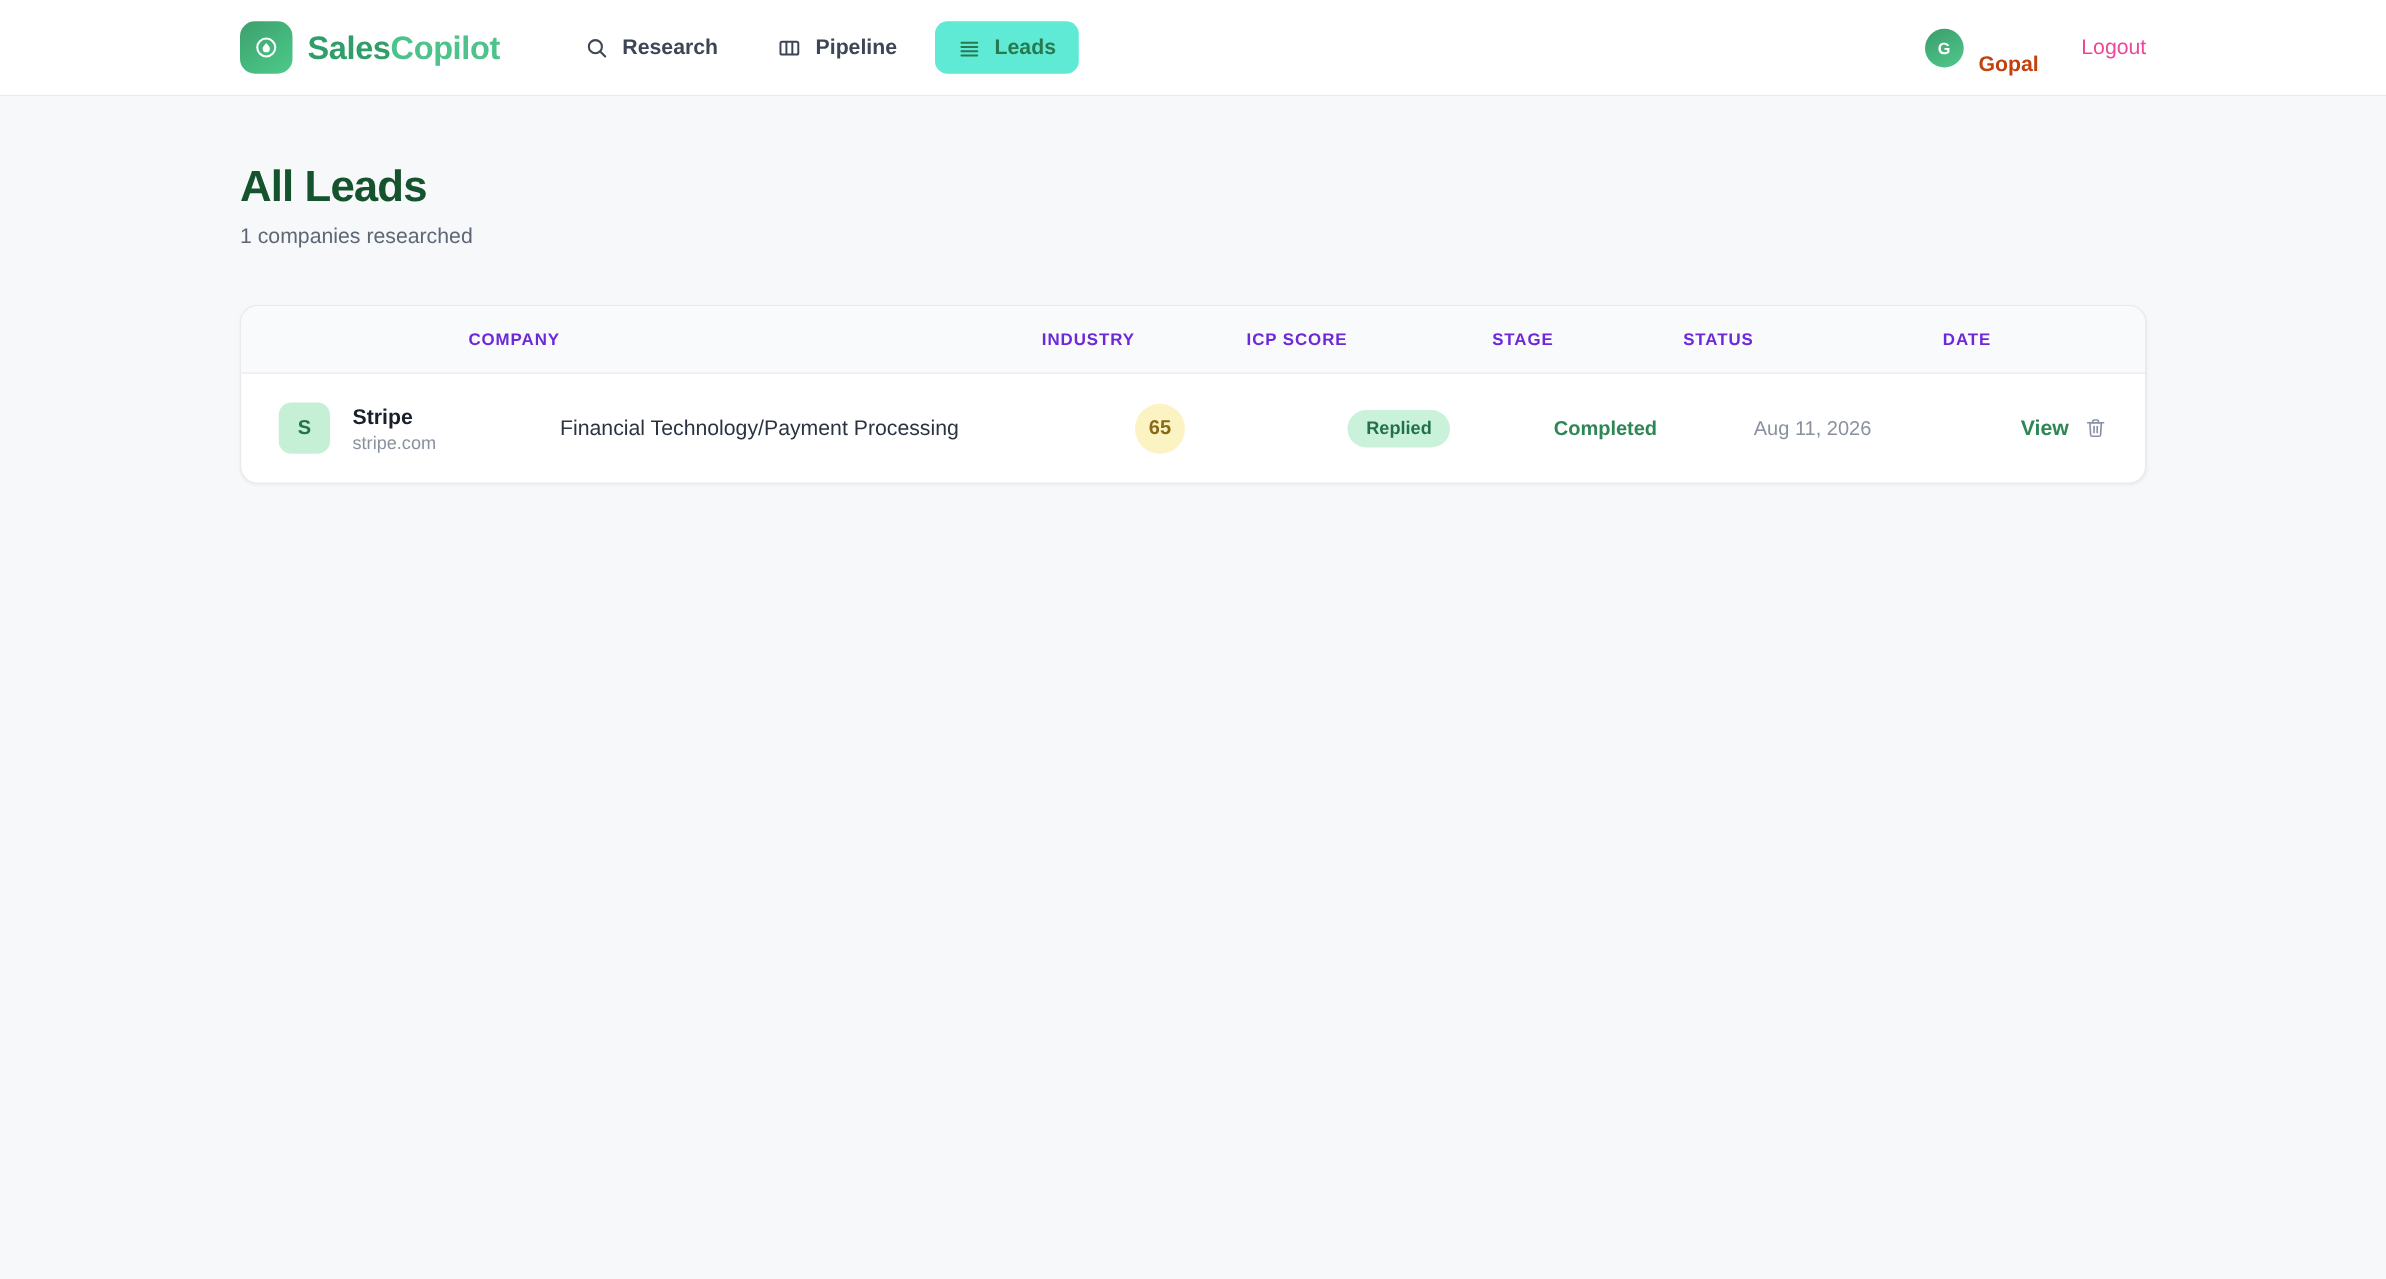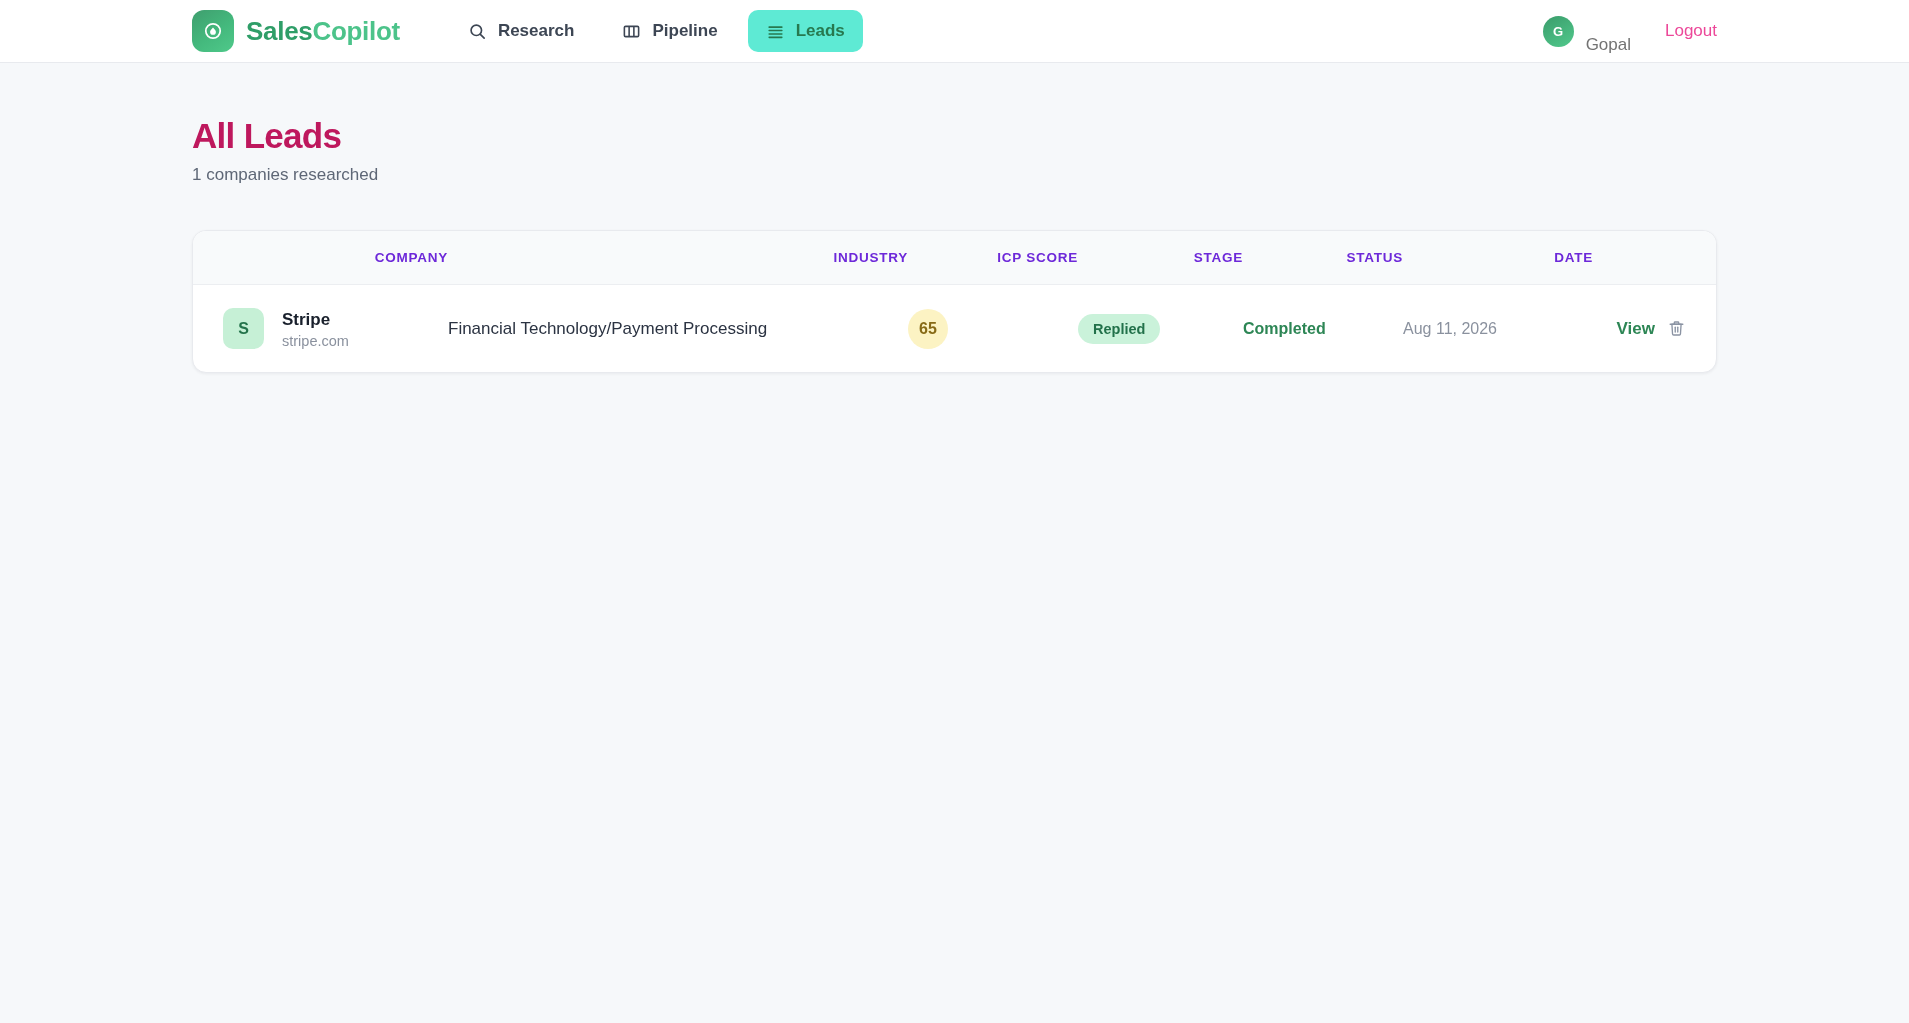--- a/index.html
+++ b/index.html
@@ -7,21 +7,21 @@
   html, body {
     width: 1909px;
     height: 1023px;
     background: #f6f8fa;
     font-family: "Liberation Sans", sans-serif;
     -webkit-font-smoothing: antialiased;
   }
 
   
   .topbar {
-    height: 63px;
+    height: 77px;
     background: #ffffff;
     border-bottom: 1px solid #e8eaee;
     display: flex;
     align-items: center;
     padding: 0 192px;
     position: relative;
   }
 
   .brand {
     display: flex;
@@ -83,37 +83,37 @@
   }
   .avatar-circle {
     width: 31px; height: 31px;
     border-radius: 50%;
     background: linear-gradient(150deg, #3a9c6b, #51c98c);
     color: #fff;
     font-size: 13px;
     font-weight: 700;
     display: flex; align-items: center; justify-content: center;
   }
-  .user-name { font-size: 17px; color: #737373; font-weight: 400; margin-top: 28px; }
+  .user-name { font-size: 17px; color: #c2410c; font-weight: 700; margin-top: 28px; }
   .logout-link { font-size: 17px; color: #ec4899; cursor: pointer; }
 
   
   .page {
     padding: 53px 192px 0 192px;
   }
   .page-head {
     display: flex;
     align-items: flex-start;
     justify-content: space-between;
     margin-bottom: 45px;
   }
   .title-block h1 {
     font-size: 35px;
     font-weight: 700;
-    color: #be185d;
+    color: #14532d;
     letter-spacing: -0.7px;
     line-height: 1.15;
   }
   .title-block .sub {
     margin-top: 9px;
     font-size: 17px;
     color: #5e6776;
   }
 
   .actions { display: flex; align-items: center; gap: 22px; padding-top: 7px; }

